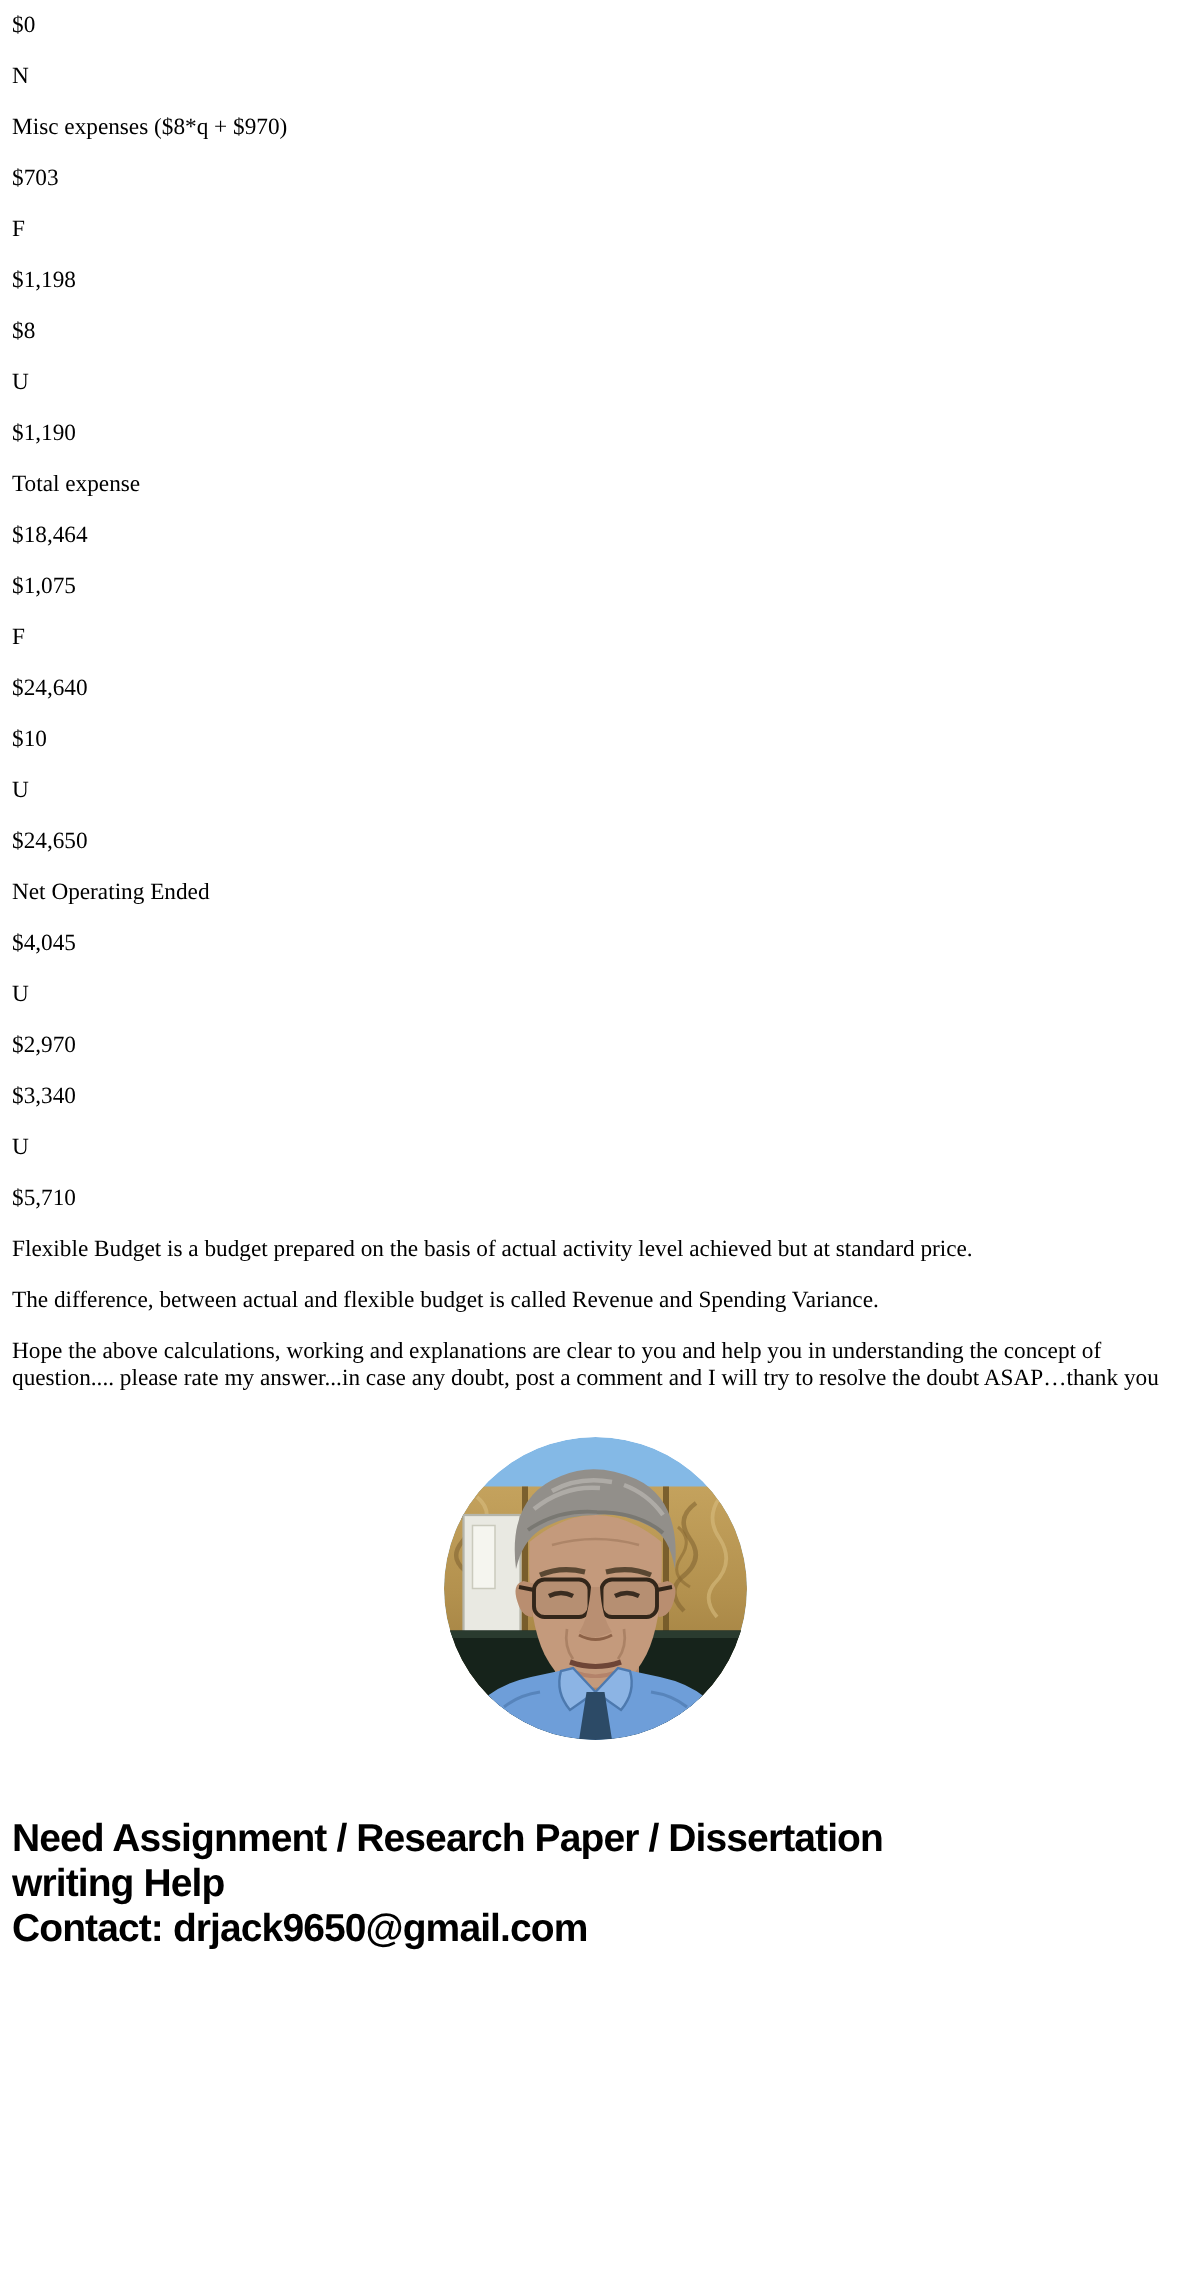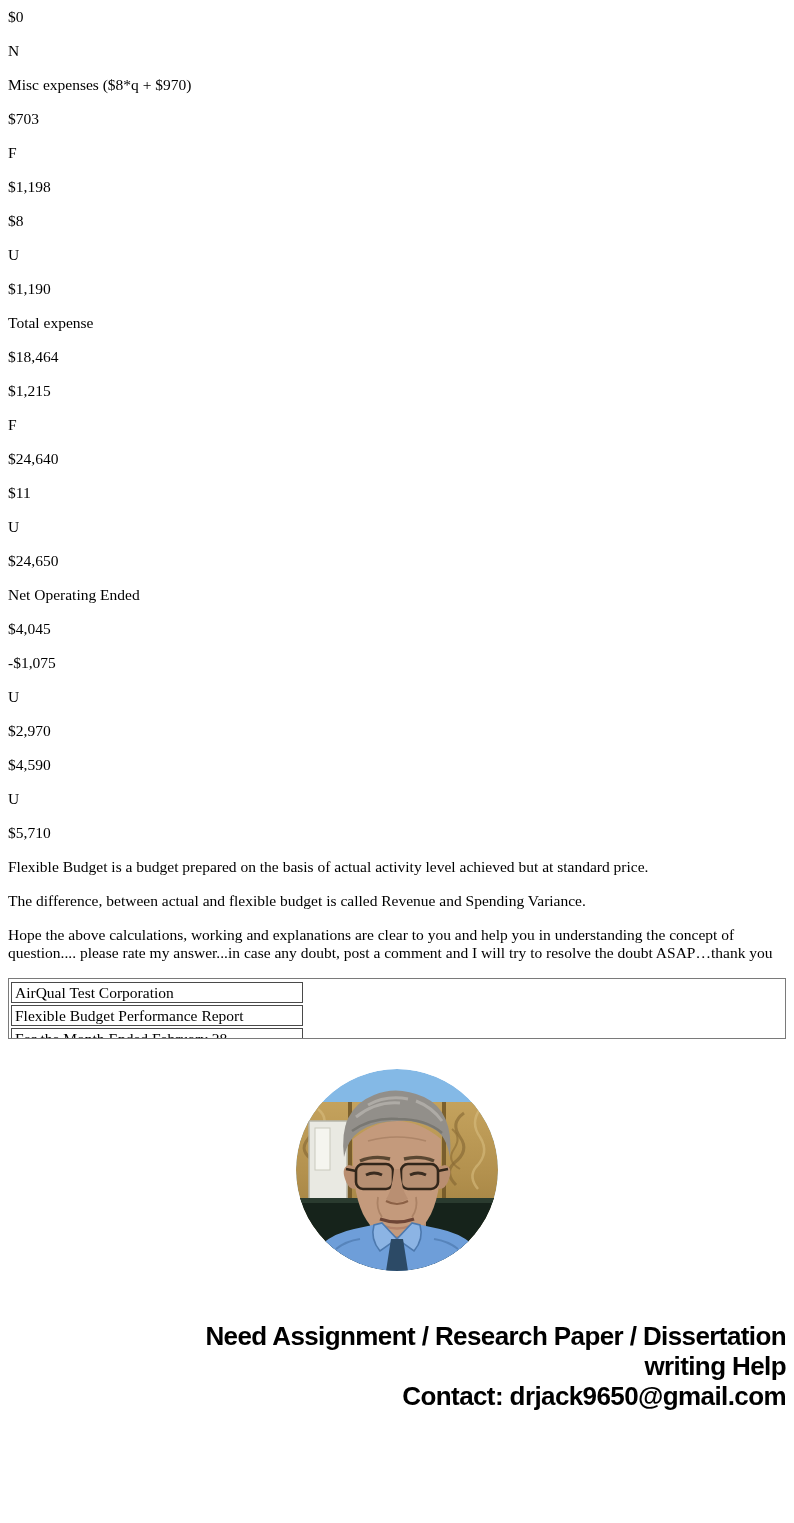--- a/index.html
+++ b/index.html
@@ -41,21 +41,21 @@
   }
   .avatar {
     width: 202px;
     height: 202px;
     border-radius: 50%;
     overflow: hidden;
     display: block;
   }
   .footer-block {
     margin-top: 50px;
-    text-align: right;
+    text-align: left;
     font-family: "Liberation Sans", sans-serif;
     font-weight: bold;
     font-size: 26px;
     line-height: 30px;
     letter-spacing: -0.6px;
     color: #000000;
   }
 </style>
 </head>
 <body>
@@ -68,45 +68,38 @@
       <p class="line">N</p>
       <p class="line">Misc expenses ($8*q + $970)</p>
       <p class="line">$703</p>
       <p class="line">F</p>
       <p class="line">$1,198</p>
       <p class="line">$8</p>
       <p class="line">U</p>
       <p class="line">$1,190</p>
       <p class="line">Total expense</p>
       <p class="line">$18,464</p>
-      <p class="line">$1,215</p>
+      <p class="line">$1,075</p>
       <p class="line">F</p>
       <p class="line">$24,640</p>
-      <p class="line">$11</p>
+      <p class="line">$10</p>
       <p class="line">U</p>
       <p class="line">$24,650</p>
       <p class="line">Net Operating Ended</p>
       <p class="line">$4,045</p>
-      <p class="line">-$1,075</p>
       <p class="line">U</p>
       <p class="line">$2,970</p>
-      <p class="line">$4,590</p>
+      <p class="line">$3,340</p>
       <p class="line">U</p>
       <p class="line">$5,710</p>
       <p class="line">Flexible Budget is a budget prepared on the basis of actual activity level achieved but at standard price.</p>
       <p class="line">The difference, between actual and flexible budget is called Revenue and Spending Variance.</p>
       <p class="line">Hope the above calculations, working and explanations are clear to you and help you in understanding the concept of question.... please rate my answer...in case any doubt, post a comment and I will try to resolve the doubt ASAP…thank you</p>
     </div>
 
-  <div class="table-box">
-
-  <div class="cell">AirQual Test Corporation</div>
-      <div class="cell">Flexible Budget Performance Report</div>
-      <div class="cell">For the Month Ended February 28</div>
-    </div>
 
   <div class="avatar-wrap">
     <svg class="avatar" viewBox="0 0 202 202" xmlns="http://www.w3.org/2000/svg" role="img">
       <defs>
         <clipPath id="avclip">
             <circle cx="101" cy="101" r="101"></circle>
           </clipPath>
         <linearGradient id="marble" x1="0" y1="0" x2="0" y2="1">
           <stop offset="0" stop-color="#c4a25d"></stop>
           <stop offset="0.5" stop-color="#b3914e"></stop>

